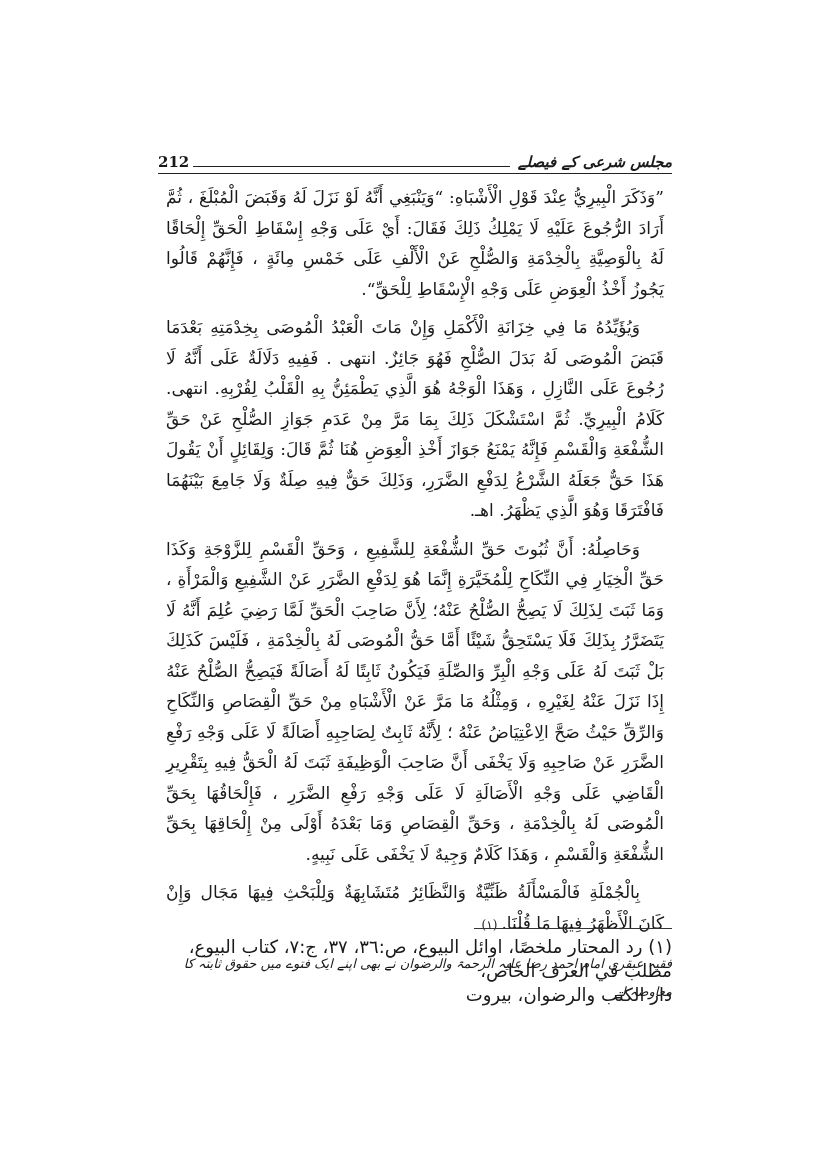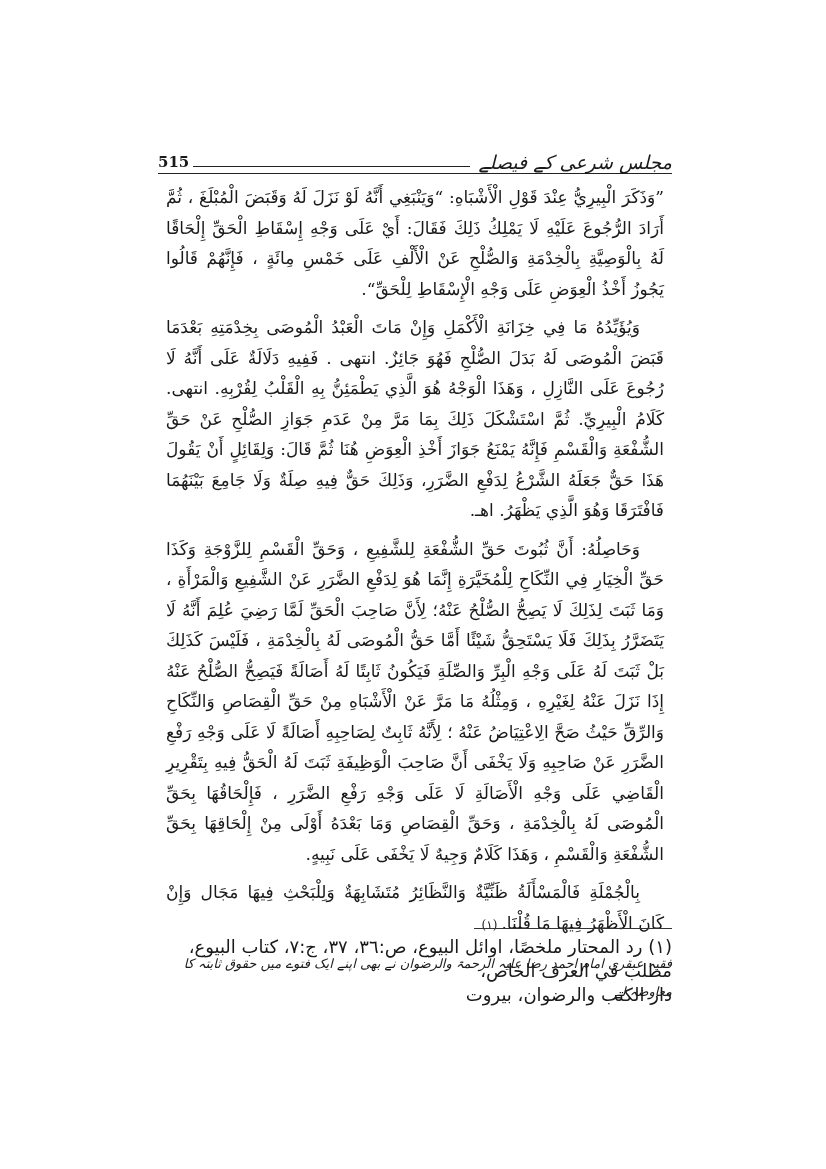--- a/index.html
+++ b/index.html
@@ -26,25 +26,26 @@
       position: relative;
       height: 26px;
       display: flex;
       flex-direction: row;
       align-items: flex-end;
       justify-content: space-between;
       border-bottom: 1.5px solid #222;
       padding-bottom: 1px;
     }
     .header-title {
-      font-size: 19px;
+      font-size: 15px;
       font-style: italic;
       white-space: nowrap;
       line-height: 20px;
       padding-left: 4px;
+      font-weight: bold;
     }
     .header-rule {
       flex: 1;
       height: 0;
       border-bottom: 1px solid #222;
       margin: 0 4px 5px 4px;
     }
     .header-page {
       font-size: 15px;
       font-weight: bold;
@@ -106,21 +107,21 @@
       direction: rtl;
     }
   </style>
 </head>
 <body>
 
 <div class="page">
   <div class="header">
     <span class="header-title">مجلس شرعی کے فیصلے</span>
     <span class="header-rule"></span>
-    <span class="header-page">515</span>
+    <span class="header-page">212</span>
   </div>
 
   <div class="body-text">
     <p>”وَذَكَرَ الْبِيرِيُّ عِنْدَ قَوْلِ الْأَشْبَاهِ: “وَيَنْبَغِي أَنَّهُ لَوْ نَزَلَ لَهُ وَقَبَضَ الْمُبْلَغَ ، ثُمَّ أَرَادَ الرُّجُوعَ عَلَيْهِ لَا يَمْلِكُ ذَلِكَ فَقَالَ: أَيْ عَلَى وَجْهِ إِسْقَاطِ الْحَقِّ إِلْحَاقًا لَهُ بِالْوَصِيَّةِ بِالْخِدْمَةِ وَالصُّلْحِ عَنْ الْأَلْفِ عَلَى خَمْسِ مِائَةٍ ، فَإِنَّهُمْ قَالُوا يَجُوزُ أَخْذُ الْعِوَضِ عَلَى وَجْهِ الْإِسْقَاطِ لِلْحَقِّ“.</p>
     <p class="indent">وَيُؤَيِّدُهُ مَا فِي خِزَانَةِ الْأَكْمَلِ وَإِنْ مَاتَ الْعَبْدُ الْمُوصَى بِخِدْمَتِهِ بَعْدَمَا قَبَضَ الْمُوصَى لَهُ بَدَلَ الصُّلْحِ فَهُوَ جَائِزٌ. انتهى . فَفِيهِ دَلَالَةٌ عَلَى أَنَّهُ لَا رُجُوعَ عَلَى النَّازِلِ ، وَهَذَا الْوَجْهُ هُوَ الَّذِي يَطْمَئِنُّ بِهِ الْقَلْبُ لِقُرْبِهِ. انتهى. كَلَامُ الْبِيرِيِّ. ثُمَّ اسْتَشْكَلَ ذَلِكَ بِمَا مَرَّ مِنْ عَدَمِ جَوَازِ الصُّلْحِ عَنْ حَقِّ الشُّفْعَةِ وَالْقَسْمِ فَإِنَّهُ يَمْنَعُ جَوَازَ أَخْذِ الْعِوَضِ هُنَا ثُمَّ قَالَ: وَلِقَائِلٍ أَنْ يَقُولَ هَذَا حَقٌّ جَعَلَهُ الشَّرْعُ لِدَفْعِ الضَّرَرِ، وَذَلِكَ حَقٌّ فِيهِ صِلَةٌ وَلَا جَامِعَ بَيْنَهُمَا فَافْتَرَقَا وَهُوَ الَّذِي يَظْهَرُ. اهـ.</p>
     <p class="indent"><span class="bold-lead">وَحَاصِلُهُ:</span><span> أَنَّ ثُبُوتَ حَقِّ الشُّفْعَةِ لِلشَّفِيعِ ، وَحَقِّ الْقَسْمِ لِلزَّوْجَةِ وَكَذَا حَقِّ الْخِيَارِ فِي النِّكَاحِ لِلْمُخَيَّرَةِ إِنَّمَا هُوَ لِدَفْعِ الضَّرَرِ عَنْ الشَّفِيعِ وَالْمَرْأَةِ ، وَمَا ثَبَتَ لِذَلِكَ لَا يَصِحُّ الصُّلْحُ عَنْهُ؛ لِأَنَّ صَاحِبَ الْحَقِّ لَمَّا رَضِيَ عُلِمَ أَنَّهُ لَا يَتَضَرَّرُ بِذَلِكَ فَلَا يَسْتَحِقُّ شَيْئًا أَمَّا حَقُّ الْمُوصَى لَهُ بِالْخِدْمَةِ ، فَلَيْسَ كَذَلِكَ بَلْ ثَبَتَ لَهُ عَلَى وَجْهِ الْبِرِّ وَالصِّلَةِ فَيَكُونُ ثَابِتًا لَهُ أَصَالَةً فَيَصِحُّ الصُّلْحُ عَنْهُ إِذَا نَزَلَ عَنْهُ لِغَيْرِهِ ، وَمِثْلُهُ مَا مَرَّ عَنْ الْأَشْبَاهِ مِنْ حَقِّ الْقِصَاصِ وَالنِّكَاحِ وَالرِّقِّ حَيْثُ صَحَّ الِاعْتِيَاضُ عَنْهُ ؛ لِأَنَّهُ ثَابِتٌ لِصَاحِبِهِ أَصَالَةً لَا عَلَى وَجْهِ رَفْعِ الضَّرَرِ عَنْ صَاحِبِهِ وَلَا يَخْفَى أَنَّ صَاحِبَ الْوَظِيفَةِ ثَبَتَ لَهُ الْحَقُّ فِيهِ بِتَقْرِيرِ الْقَاضِي عَلَى وَجْهِ الْأَصَالَةِ لَا عَلَى وَجْهِ رَفْعِ الضَّرَرِ ، فَإِلْحَاقُهَا بِحَقِّ الْمُوصَى لَهُ بِالْخِدْمَةِ ، وَحَقِّ الْقِصَاصِ وَمَا بَعْدَهُ أَوْلَى مِنْ إِلْحَاقِهَا بِحَقِّ الشُّفْعَةِ وَالْقَسْمِ ، وَهَذَا كَلَامٌ وَجِيهٌ لَا يَخْفَى عَلَى نَبِيهٍ.</span></p>
     <p class="indent"><span>بِالْجُمْلَةِ فَالْمَسْأَلَةُ ظَنِّيَّةٌ وَالنَّظَائِرُ مُتَشَابِهَةٌ وَلِلْبَحْثِ فِيهَا مَجَال وَإِنْ كَانَ الْأَظْهَرُ فِيهَا مَا قُلْنَا.</span><span class="fn-ref">(١)</span></p>
   </div>
 
   <div class="urdu-line">فقیہ عبقری امام احمد رضا علیہ الرحمۃ والرضوان نے بھی اپنے ایک فتوے میں حقوق ثابتہ کا معاوضہ لے</div>

